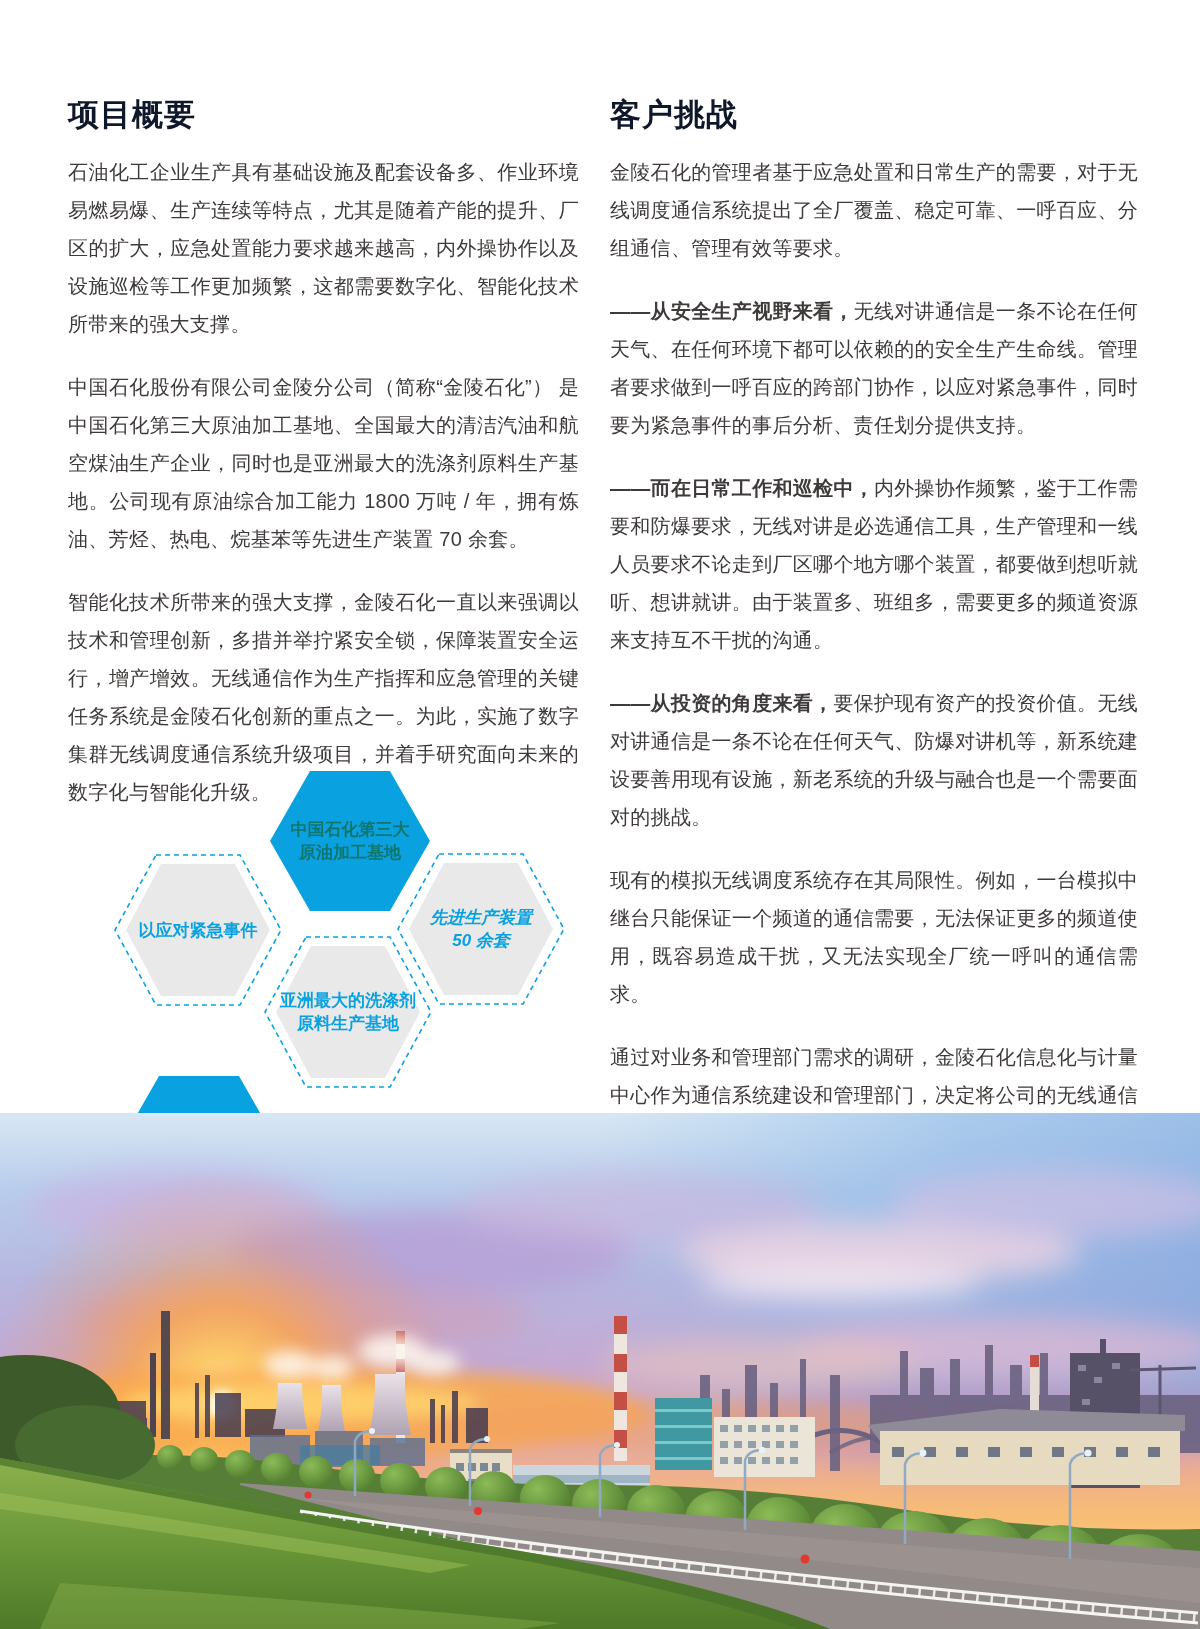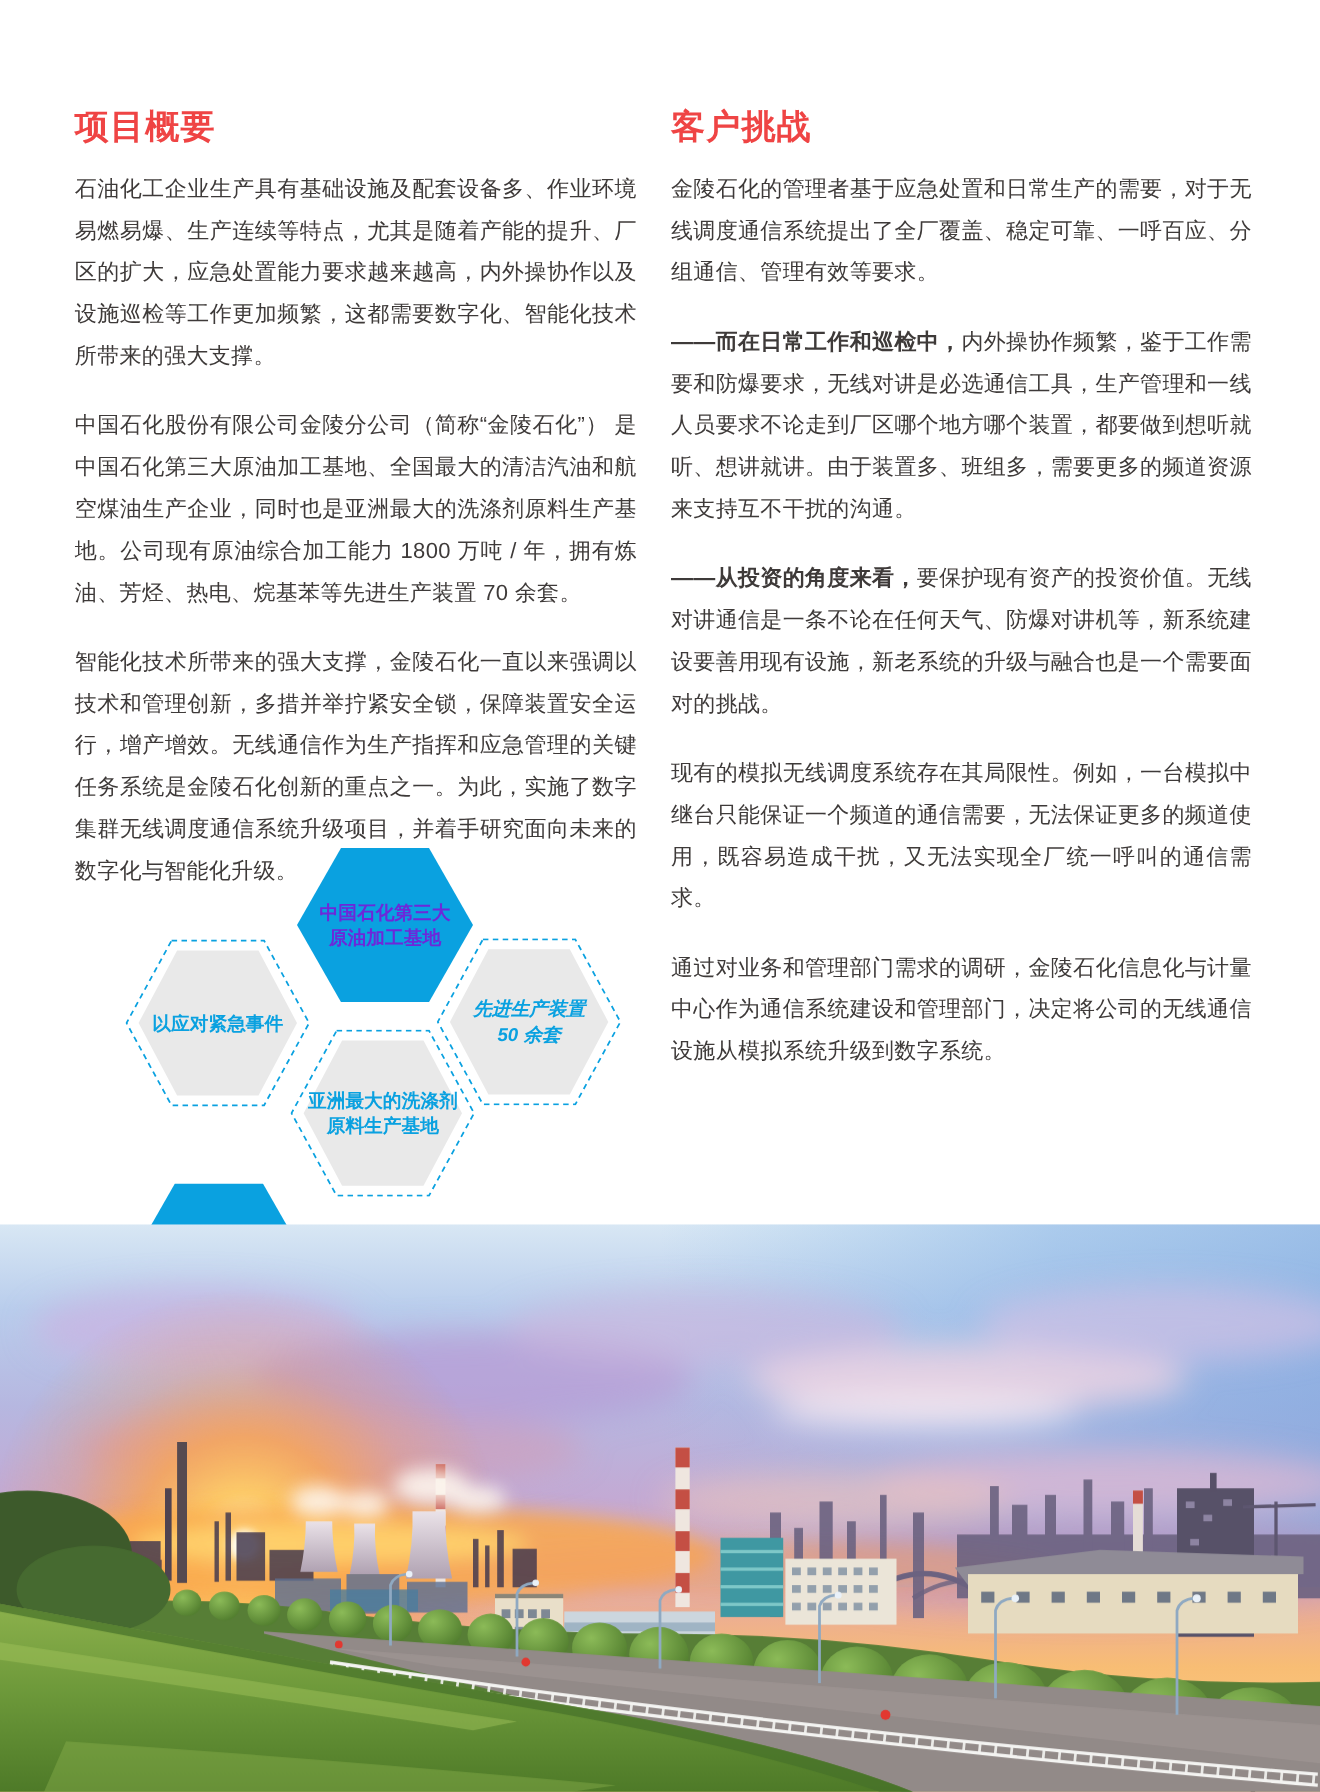--- a/index.html
+++ b/index.html
@@ -4,35 +4,35 @@
 <style>
   html,body{margin:0;padding:0;background:#ffffff;}
   .page{
     position:relative;width:1200px;height:1629px;background:#ffffff;overflow:hidden;
     font-family:"Liberation Sans","DejaVu Sans",sans-serif;color:#3e3a39;
   }
   .col{position:absolute;top:97px;}
   .col-left{left:68px;width:511px;}
   .col-right{left:610px;width:528px;}
   .col h1{
-    margin:0 0 20px 0;font-size:31px;line-height:1.15;font-weight:700;color:#ef4444;letter-spacing:1px;
+    margin:0 0 20px 0;font-size:31px;line-height:1.15;font-weight:700;color:#0f172a;letter-spacing:1px;
   }
   .col p{
     margin:0 0 25px 0;font-size:20px;line-height:38px;text-align:justify;text-justify:inter-character;
     letter-spacing:.3px;
   }
   .col p .lead{font-weight:700;}
   
   .hex{position:absolute;}
   .hex svg{display:block;width:100%;height:100%;}
   .hex .label{
     position:absolute;inset:0;display:flex;flex-direction:column;justify-content:center;align-items:center;
     text-align:center;font-size:17px;line-height:23px;font-weight:700;
   }
-  .hex-solid .label{color:#6d28d9;}
+  .hex-solid .label{color:#0f766e;}
   .hex-dashed .label{color:#0aa1e0;}
   .hex1{left:270px;top:771px;width:160px;height:140px;}
   .hex2{left:114px;top:854px;width:168px;height:152px;}
   .hex3{left:397px;top:853px;width:168px;height:152px;font-style:italic;}
   .hex4{left:264px;top:936px;width:168px;height:152px;}
   .hex5{left:119px;top:1076px;width:160px;height:140px;}
   .photo{position:absolute;left:0;top:1113px;width:1200px;height:516px;}
   .photo svg{display:block;width:100%;height:100%;}
 </style>
 </head>
@@ -43,20 +43,21 @@
   <section class="col col-left">
     <h1>项目概要</h1>
     <p>石油化工企业生产具有基础设施及配套设备多、作业环境易燃易爆、生产连续等特点，尤其是随着产能的提升、厂区的扩大，应急处置能力要求越来越高，内外操协作以及设施巡检等工作更加频繁，这都需要数字化、智能化技术所带来的强大支撑。</p>
     <p>中国石化股份有限公司金陵分公司（简称“金陵石化”） 是中国石化第三大原油加工基地、全国最大的清洁汽油和航空煤油生产企业，同时也是亚洲最大的洗涤剂原料生产基地。公司现有原油综合加工能力 1800 万吨 / 年，拥有炼油、芳烃、热电、烷基苯等先进生产装置 70 余套。</p>
     <p>智能化技术所带来的强大支撑，金陵石化一直以来强调以技术和管理创新，多措并举拧紧安全锁，保障装置安全运行，增产增效。无线通信作为生产指挥和应急管理的关键任务系统是金陵石化创新的重点之一。为此，实施了数字集群无线调度通信系统升级项目，并着手研究面向未来的数字化与智能化升级。</p>
   </section>
 
   <section class="col col-right">
     <h1>客户挑战</h1>
     <p><span class="lead"></span><span>金陵石化的管理者基于应急处置和日常生产的需要，对于无线调度通信系统提出了全厂覆盖、稳定可靠、一呼百应、分组通信、管理有效等要求。</span></p>
+    <p><span class="lead">——从安全生产视野来看，</span><span>无线对讲通信是一条不论在任何天气、在任何环境下都可以依赖的的安全生产生命线。管理者要求做到一呼百应的跨部门协作，以应对紧急事件，同时要为紧急事件的事后分析、责任划分提供支持。</span></p>
     <p><span class="lead">——而在日常工作和巡检中，</span><span>内外操协作频繁，鉴于工作需要和防爆要求，无线对讲是必选通信工具，生产管理和一线人员要求不论走到厂区哪个地方哪个装置，都要做到想听就听、想讲就讲。由于装置多、班组多，需要更多的频道资源来支持互不干扰的沟通。</span></p>
     <p><span class="lead">——从投资的角度来看，</span><span>要保护现有资产的投资价值。无线对讲通信是一条不论在任何天气、防爆对讲机等，新系统建设要善用现有设施，新老系统的升级与融合也是一个需要面对的挑战。</span></p>
     <p><span class="lead"></span><span>现有的模拟无线调度系统存在其局限性。例如，一台模拟中继台只能保证一个频道的通信需要，无法保证更多的频道使用，既容易造成干扰，又无法实现全厂统一呼叫的通信需求。</span></p>
     <p><span class="lead"></span><span>通过对业务和管理部门需求的调研，金陵石化信息化与计量中心作为通信系统建设和管理部门，决定将公司的无线通信设施从模拟系统升级到数字系统。</span></p>
   </section>
 
   <div class="hex hex-solid hex1">
     <svg viewBox="0 0 160 140">
         <polygon points="40,0 120,0 160,70 120,140 40,140 0,70" fill="#0aa1e0"></polygon>
       </svg>

